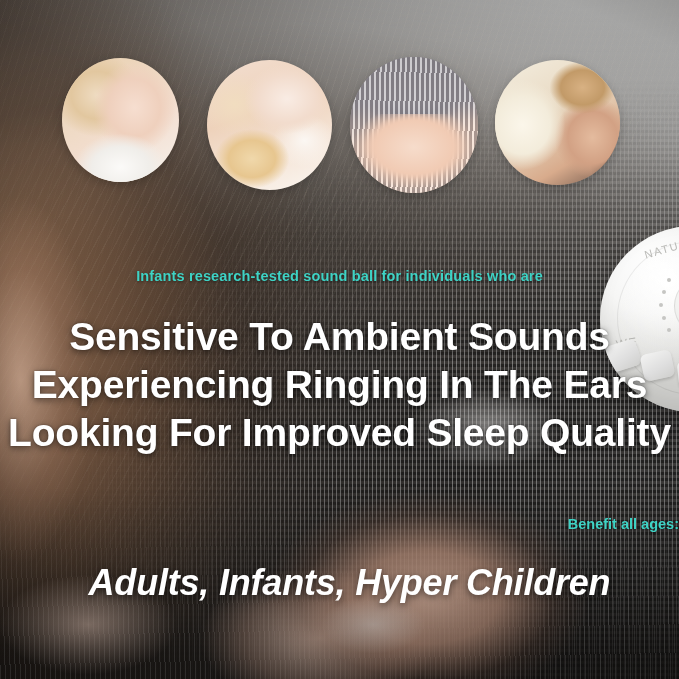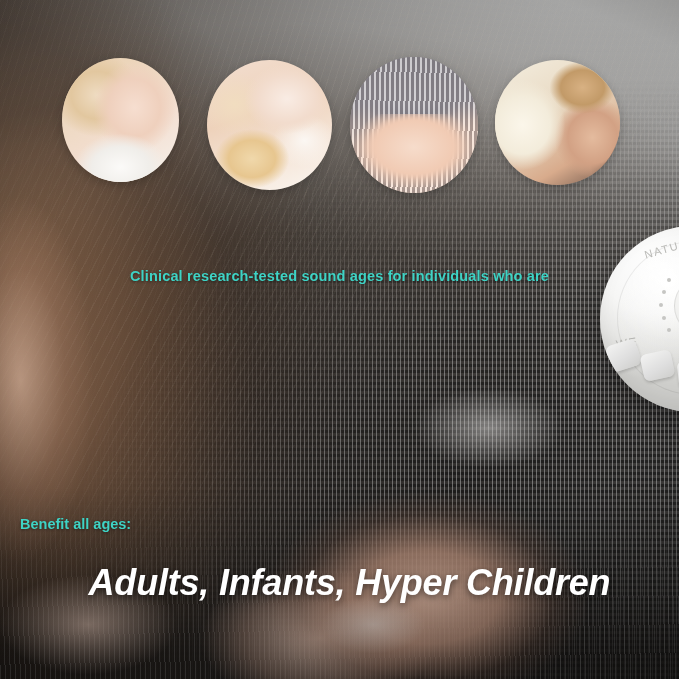--- a/index.html
+++ b/index.html
@@ -274,21 +274,21 @@
     font-weight: 700;
     letter-spacing: -0.2px;
     text-shadow: 0 2px 7px rgba(0,0,0,0.55), 0 0 2px rgba(0,0,0,0.35);
     white-space: nowrap;
   }
 
   .subnote {
     position: absolute;
     left: 0; right: 0;
     top: 516px;
-    text-align: left;
+    text-align: right;
     color: #3ed3c5;
     font-size: 14.5px;
     font-weight: 700;
     text-shadow: 0 1px 3px rgba(0,0,0,0.45);
     padding-left: 20px;
   }
 
   .audience {
     position: absolute;
     left: 0; right: 0;
@@ -349,20 +349,25 @@
       </div>
     <div class="avatar a3">
         <div class="ph"></div>
       </div>
     <div class="avatar a4">
         <div class="ph"></div>
       </div>
   </div>
 
   <div class="copy">
-    <div class="eyebrow">Clinical research-tested sound ages for individuals who are</div>
-
+    <div class="eyebrow">Infants research-tested sound ball for individuals who are</div>
+
+    <div class="headlines">
+      <div class="headline">Sensitive To Ambient Sounds</div>
+      <div class="headline">Experiencing Ringing In The Ears</div>
+      <div class="headline">Looking For Improved Sleep Quality</div>
+    </div>
 
     <div class="subnote">Benefit all ages:</div>
     <div class="audience">Adults, Infants, Hyper Children</div>
   </div>
 
 </div>
 
 </body></html>

